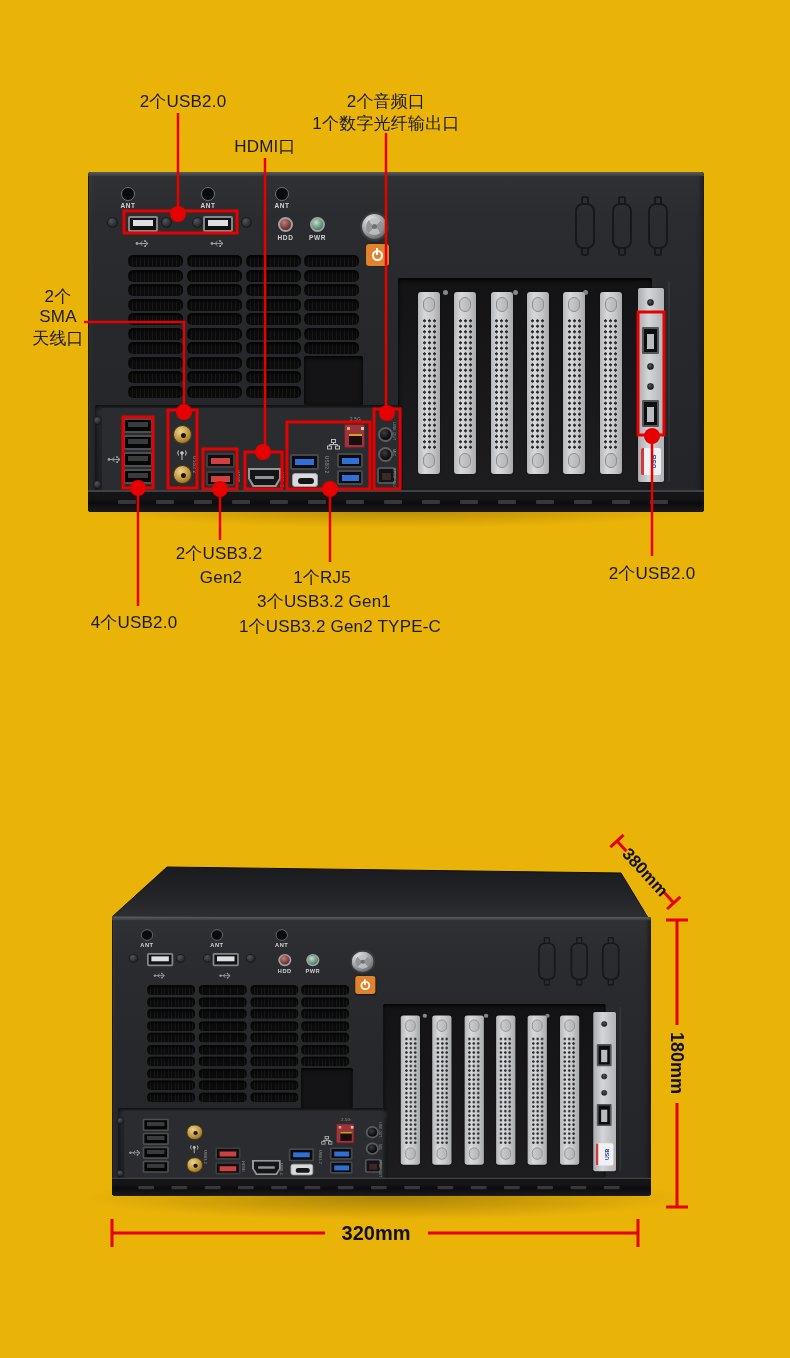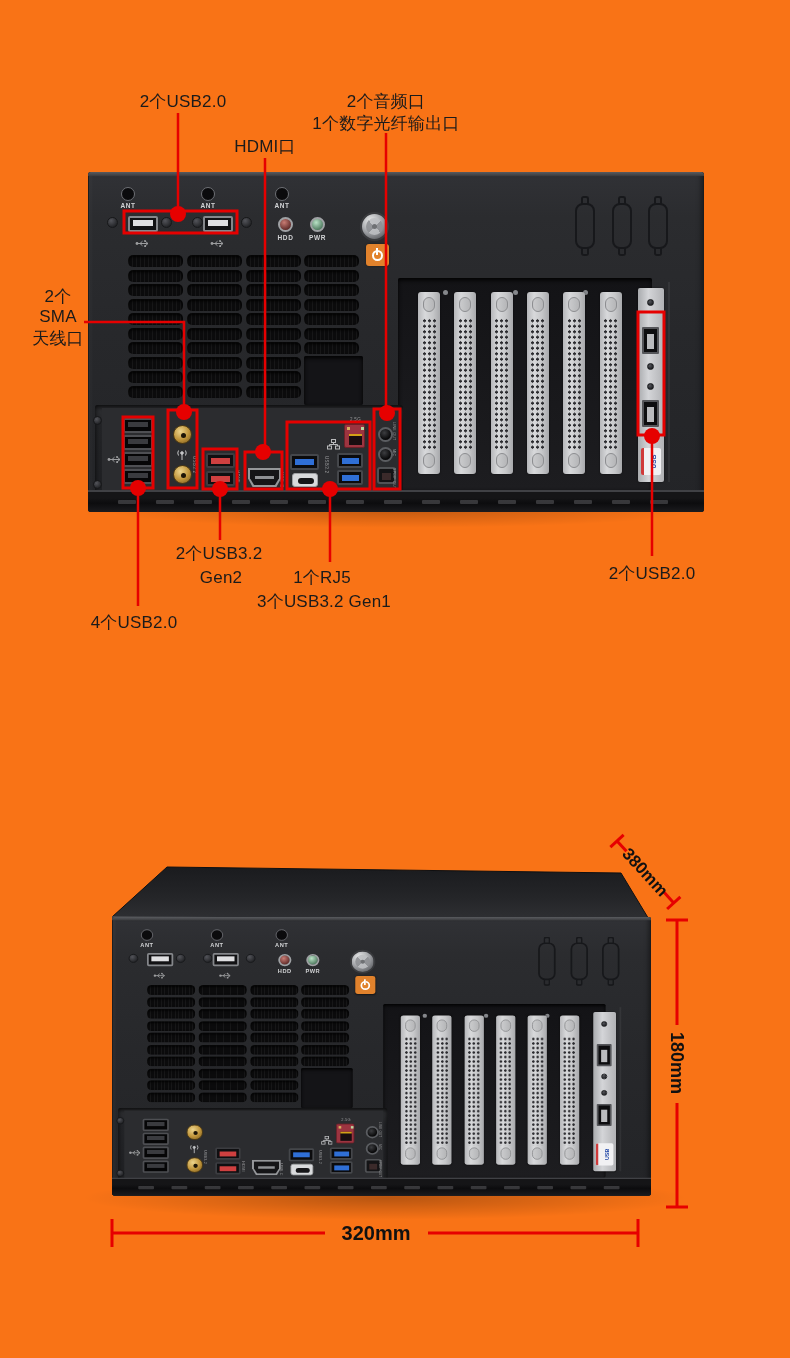--- a/index.html
+++ b/index.html
@@ -1,17 +1,17 @@
 <!DOCTYPE html>
 <html><head>
 <meta charset="utf-8">
 <style>
   html,body{margin:0;padding:0;}
   body{width:790px;height:1358px;background:#ececec;font-family:"Liberation Sans","DejaVu Sans",sans-serif;}
-  .page{position:relative;width:790px;height:1358px;overflow:hidden;background:#f97316;}
+  .page{position:relative;width:790px;height:1358px;overflow:hidden;background:#eab308;}
   section{position:absolute;left:0;width:790px;}
   .figure-top{top:0;height:660px;}
   .figure-bottom{top:700px;height:658px;}
 
   
   .chassis{position:absolute;width:616px;height:340px;
     background:linear-gradient(180deg,#3b3c40 0,#303135 5px,#2b2c2f 45px,#27282b 160px,#232427 100%);
     border-radius:3px;box-shadow:inset 0 0 0 1px #1b1c1e, inset 3px 0 4px rgba(255,255,255,.04), inset -3px 0 5px rgba(0,0,0,.4);}
   .chassis div{position:absolute;box-sizing:border-box;}
   .chassis .txt{position:absolute;text-align:center;color:#d2d3d5;font-weight:bold;letter-spacing:.6px;}
@@ -344,20 +344,21 @@
     <span class="callout" style="left:265px;top:146px">HDMI口</span>
     <span class="callout" style="left:386px;top:101px">2个音频口</span>
     <span class="callout" style="left:386px;top:123px">1个数字光纤输出口</span>
     <span class="callout" style="left:58px;top:296px">2个</span>
     <span class="callout" style="left:58px;top:317px">SMA</span>
     <span class="callout" style="left:58px;top:338px">天线口</span>
     <span class="callout" style="left:219px;top:553px">2个USB3.2</span>
     <span class="callout" style="left:221px;top:578px">Gen2</span>
     <span class="callout" style="left:322px;top:577px">1个RJ5</span>
     <span class="callout" style="left:324px;top:601px">3个USB3.2 Gen1</span>
+    <span class="callout" style="left:340px;top:626px">1个USB3.2 Gen2 TYPE-C</span>
     <span class="callout" style="left:134px;top:622px">4个USB2.0</span>
     <span class="callout" style="left:652px;top:573px">2个USB2.0</span>
   </section>
 
   <section class="figure-bottom">
     <div class="shadow-bot"></div>
 
     <svg class="overlay z1" width="790" height="658">
       <defs>
         <linearGradient id="topGrad" x1="0" y1="0" x2="0" y2="1">

